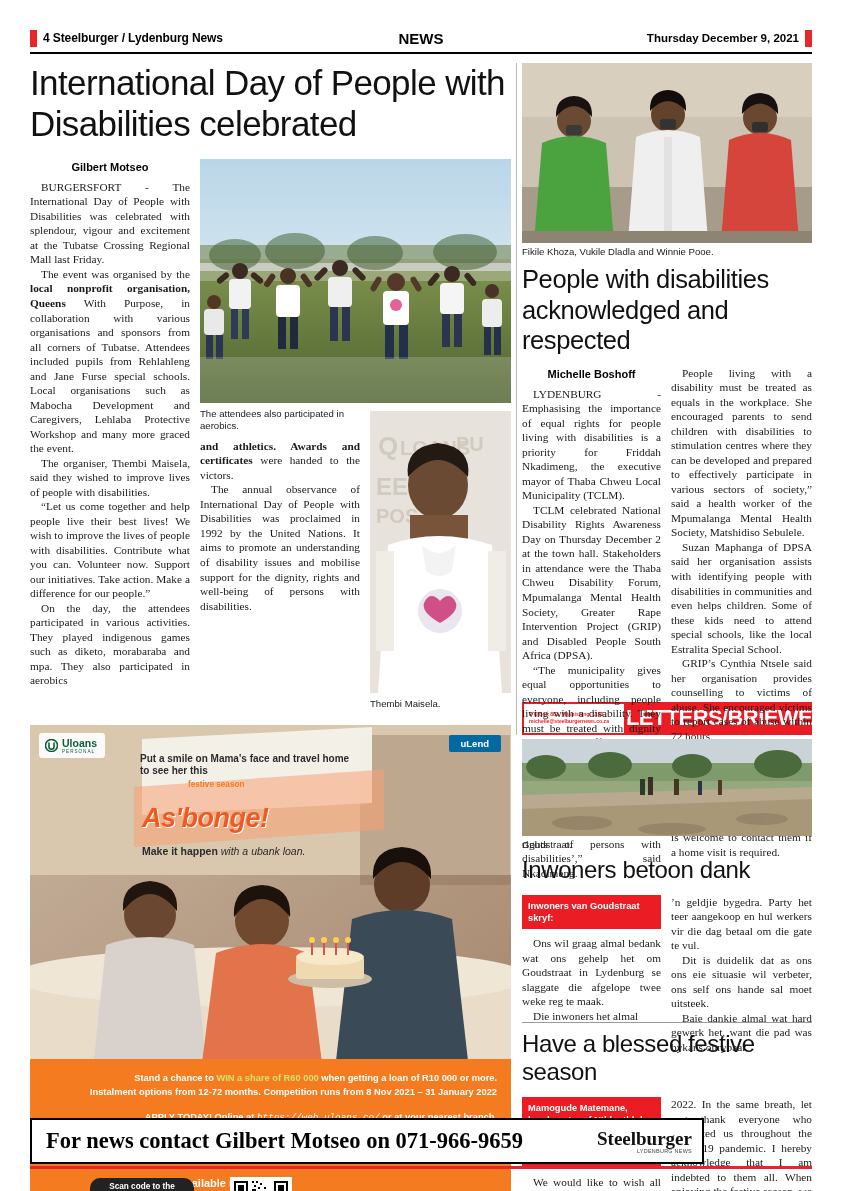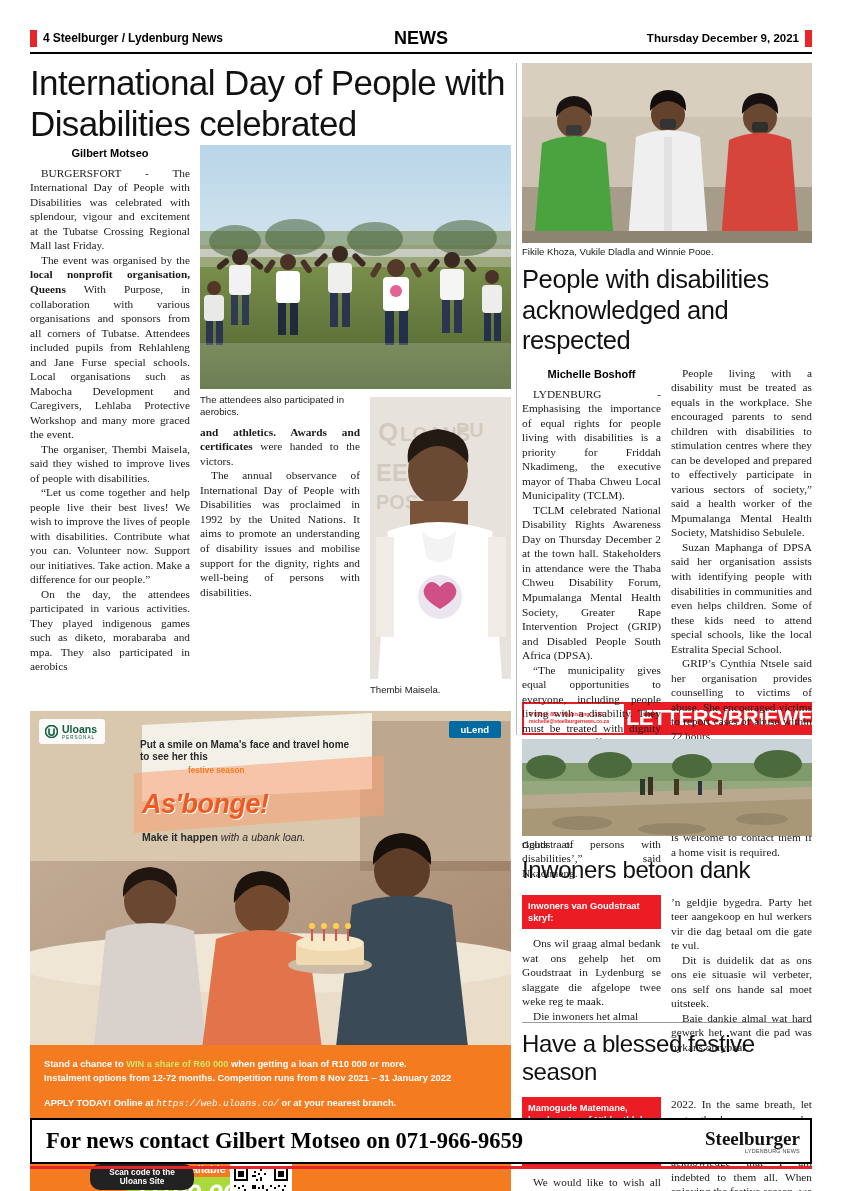--- a/index.html
+++ b/index.html
@@ -6,34 +6,34 @@
   body{font-family:"Liberation Serif",serif;}
   .page{position:relative;width:842px;height:1191px;background:#ffffff;overflow:hidden;
         box-sizing:border-box;padding:0;}
   .inner{position:absolute;left:30px;top:24px;width:782px;height:1140px;}
 
   
   .masthead{position:relative;height:28px;border-bottom:2px solid #000;display:flex;align-items:center;}
   .redtick{width:7px;height:17px;background:#e8262a;margin-right:6px;}
   .mast-left{font-family:"Liberation Sans",sans-serif;font-weight:bold;font-size:12px;color:#000;letter-spacing:-0.1px;}
   .mast-center{position:absolute;left:0;right:0;text-align:center;font-family:"Liberation Sans",sans-serif;
-               font-weight:bold;font-size:18px;color:#000;}
+               font-weight:bold;font-size:15px;color:#000;}
   .mast-right{margin-left:auto;display:flex;align-items:center;}
   .mast-date{font-family:"Liberation Sans",sans-serif;font-weight:bold;font-size:11.5px;color:#000;}
   .mast-right .redtick{margin-right:0;margin-left:6px;}
 
   
   .cols{position:relative;margin-top:9px;}
   .leftcol{position:absolute;left:0;top:0;width:481px;}
   .rightcol{position:absolute;left:492px;top:0;width:290px;}
   .vrule{position:absolute;left:486px;top:0;width:1px;height:672px;background:#b9b9b9;}
 
   
   h1.headline{font-family:"Liberation Sans",sans-serif;font-weight:normal;font-size:35px;line-height:1.17;
-              margin:0 0 0 0;color:#111;letter-spacing:-0.6px;}
+              margin:0 0 14px 0;color:#111;letter-spacing:-0.6px;}
   h2.headline2{font-family:"Liberation Sans",sans-serif;font-weight:normal;font-size:25.5px;line-height:1.2;
               margin:6px 0 10px 0;color:#111;letter-spacing:-0.4px;}
   .byline{font-family:"Liberation Sans",sans-serif;font-weight:bold;font-size:11px;text-align:center;
           margin:2px 0 7px 0;color:#000;}
 
   
   .body p{margin:0;font-size:11.3px;line-height:1.285;text-align:justify;text-indent:11px;color:#1a1a1a;
           font-family:"Liberation Serif",serif;}
   .body p.noind{text-indent:0;}
   .body b{font-weight:bold;}
@@ -84,38 +84,38 @@
   .ad-badge .sub{font-size:4.6px;color:#0b5e3a;letter-spacing:1px;}
   .ad-ulend{position:absolute;right:10px;top:10px;background:#0369a1;color:#fff;font-weight:bold;
             font-size:9.5px;padding:3px 12px;border-radius:2px;}
   .ad-text1{position:absolute;left:110px;top:28px;width:215px;color:#333;}
   .ad-t1a{font-weight:bold;font-size:10px;line-height:1.25;color:#2b2b2b;}
   .ad-t1b{font-weight:bold;font-size:8.2px;color:#f47b20;margin-top:2px;padding-left:48px;}
   .ad-big{position:absolute;left:112px;top:78px;color:#f05a22;font-weight:bold;font-size:27px;
           font-style:italic;letter-spacing:-0.5px;text-shadow:1px 1px 0 #fff;}
   .ad-mk{position:absolute;left:112px;top:120px;font-weight:bold;font-size:10.5px;color:#2b2b2b;}
   .ad-mk i{font-weight:normal;font-style:italic;}
-  .ad-copy{position:absolute;left:0;top:334px;width:481px;padding:12px 14px 0 14px;box-sizing:border-box;color:#fff;}
+  .ad-copy{position:absolute;left:0;top:334px;width:481px;padding:12px 14px 0 14px;box-sizing:border-box;color:#fff;text-align:right;}
   .ad-copy .l1{font-size:9.3px;line-height:1.55;font-weight:600;}
   .ad-copy .l1 .win{color:#cfe46a;font-weight:bold;}
   .ad-copy .l1 b{font-weight:bold;}
   .ad-copy .l2{font-size:9.3px;margin-top:12px;font-weight:bold;}
   .ad-copy .l2 i{font-weight:normal;font-family:Liberation Mono, monospace;}
   .ad-copy .l3{font-size:9.3px;margin-top:12px;font-weight:600;}
   .ad-copy .l3 i{font-weight:normal;}
   .ad-loans{position:absolute;left:60px;top:452px;width:220px;text-align:center;color:#fff;}
   .ad-loans .lbl{font-weight:bold;font-size:11px;}
   .ad-amt{display:inline-block;background:#a9d93b;color:#fff;font-weight:bold;font-size:28px;
           padding:2px 12px;transform:skewX(-8deg);margin-top:2px;letter-spacing:-1px;}
   .ad-scan{position:absolute;right:116px;top:1px;background:#222;color:#fff;font-weight:bold;font-size:8.2px;
            padding:4px 9px;border-radius:10px;}
   .ad-qr{position:absolute;right:18px;top:0px;width:62px;height:62px;background:#fff;padding:2px;box-sizing:border-box;}
 
   
-  .bottom{position:absolute;left:30px;top:1118px;width:782px;height:46px;border:2px solid #000;
+  .bottom{position:absolute;left:30px;top:1118px;width:674px;height:46px;border:2px solid #000;
           display:flex;align-items:center;box-sizing:border-box;background:#fff;}
   .bottom .txt{font-family:"Liberation Serif",serif;font-weight:bold;font-size:22.5px;padding-left:14px;color:#000;}
   .bottom .logo{margin-left:auto;padding-right:10px;text-align:right;}
   .bottom .logo .l1{font-family:"Liberation Serif",serif;font-weight:bold;font-size:19px;line-height:1;color:#111;}
   .bottom .logo .l2{font-family:"Liberation Sans",sans-serif;font-size:5.4px;color:#444;letter-spacing:0.3px;}
   .redbar-bot{position:absolute;left:30px;top:1166px;width:782px;height:3px;background:#e8262a;}
 </style>
 </head>
 <body>
 

